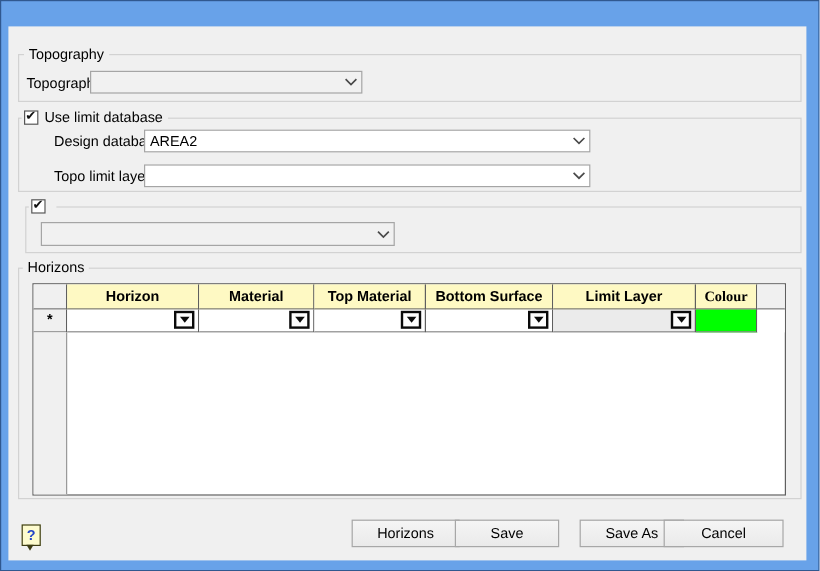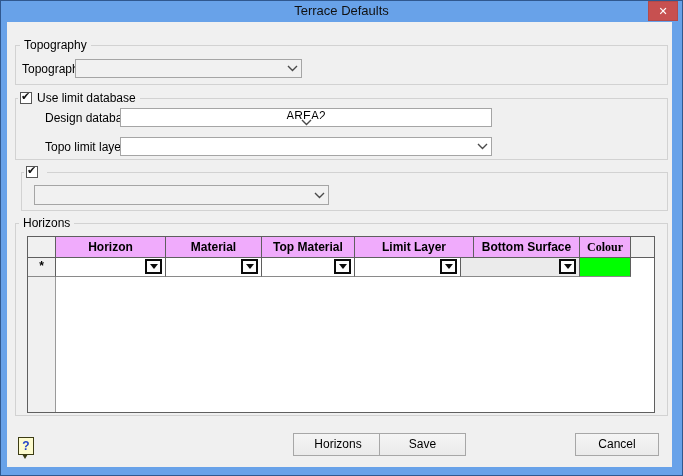--- a/index.html
+++ b/index.html
@@ -25,21 +25,21 @@
   .combo.white { background:#ffffff; }
   .combo .combo-text { flex:1; padding:0 4px; overflow:hidden; white-space:nowrap; }
   .combo .chev { width:18px; display:flex; align-items:center; justify-content:center; }
 
   .cb-row { position:absolute; display:flex; align-items:center; background:#f0f0f0; padding:0 4px 0 2px; height:16px; z-index:2; }
   .checkbox { width:12px; height:12px; background:#fff; border:1px solid #565656; margin-right:5px; position:relative; flex:none; }
   .checkbox .check { position:absolute; left:0px; top:-3px; font-size:11px; color:#111; }
 
   .grid { position:absolute; left:20px; top:214px; width:628px; height:177px; background:#fff; border:1px solid #5f5f5f; }
   .g-header { display:flex; height:21px; }
-  .g-h-cell { background:#f0abfc; border-right:1px solid #5f5f5f; border-bottom:1px solid #5f5f5f; font-weight:bold; text-align:center; line-height:20px; overflow:hidden; flex:none; }
+  .g-h-cell { background:#fef9c3; border-right:1px solid #5f5f5f; border-bottom:1px solid #5f5f5f; font-weight:bold; text-align:center; line-height:20px; overflow:hidden; flex:none; }
   .g-h-stub { background:#f0f0f0; border-right:1px solid #5f5f5f; border-bottom:1px solid #5f5f5f; flex:none; }
   .g-h-fill { background:#f0f0f0; border-bottom:1px solid #5f5f5f; flex:1; }
   .g-row { display:flex; height:19px; }
   .g-sel { width:28px; background:#f0f0f0; border-right:1px solid #5f5f5f; border-bottom:1px solid #8a8a8a; text-align:center; line-height:17px; font-weight:bold; flex:none; }
   .g-cell { position:relative; background:#fff; border-right:1px solid #5f5f5f; border-bottom:1px solid #8a8a8a; flex:none; }
   .g-cell.disabled { background:#ebebeb; }
   .dd-btn { position:absolute; right:3px; top:1px; width:17px; height:15px; background:#fdfdfd; border:2px solid #0a0a0a; display:flex; align-items:center; justify-content:center; }
   .tri { width:0; height:0; border-left:4px solid transparent; border-right:4px solid transparent; border-top:5px solid #0a0a0a; }
   .g-colour { flex:none; border-right:1px solid #5f5f5f; border-bottom:1px solid #8a8a8a; }
   .g-fill { flex:1; background:#fff; }
@@ -50,26 +50,20 @@
   .help { position:absolute; left:11px; top:415px; width:16px; height:18px; background:#fdfbce; border:1px solid #3c3c14; color:#2445c8; font-weight:bold; font-size:12px; text-align:center; line-height:16px; }
   .help::after { content:""; position:absolute; left:3px; bottom:-5px; width:0; height:0; border-left:3px solid transparent; border-right:3px solid transparent; border-top:5px solid #3c3c14; }
 
   .chev svg { display:block; }
 </style>
 </head>
 <body>
 
 <div class="window">
 
-  <div class="titlebar">
-    <div class="title">Terrace Defaults</div>
-    <div class="close-btn">
-      <span>✕</span>
-    </div>
-  </div>
 
   <div class="content">
 
     <div class="gb" style="left:8px;top:23px;width:653px;height:40px;"></div>
     <div class="gb-label" style="left:13px;top:16px;">Topography</div>
     <div class="field-label" style="left:15px;top:40px;">Topography</div>
     <div class="combo gray" style="left:68px;top:37px;width:227px;height:19px;">
       <span class="combo-text"></span>
       <span class="chev">
           <svg width="11" height="7" viewBox="0 0 11 7">
@@ -79,21 +73,21 @@
     </div>
 
     <div class="gb" style="left:8px;top:76px;width:653px;height:62px;"></div>
     <div class="cb-row" style="left:11px;top:68px;">
       <span class="checkbox">
         <span class="check">✔</span>
       </span>
       <span>Use limit database</span>
     </div>
     <div class="field-label" style="left:38px;top:89px;">Design database</div>
-    <div class="combo white" style="left:113px;top:86px;width:372px;height:19px;flex-direction:column;">
+    <div class="combo white" style="left:113px;top:86px;width:372px;height:19px;">
       <span class="combo-text">AREA2</span>
       <span class="chev">
           <svg width="11" height="7" viewBox="0 0 11 7">
             <path d="M1 1 L5.5 5.5 L10 1" fill="none" stroke="#4a4a4a" stroke-width="1.4"></path>
           </svg>
         </span>
     </div>
     <div class="field-label" style="left:38px;top:118px;">Topo limit layer</div>
     <div class="combo white" style="left:113px;top:115px;width:372px;height:19px;">
       <span class="combo-text"></span>
@@ -121,22 +115,22 @@
 
     <div class="gb" style="left:8px;top:201px;width:653px;height:193px;"></div>
     <div class="gb-label" style="left:12px;top:194px;">Horizons</div>
 
     <div class="grid">
       <div class="g-header">
         <div class="g-h-stub" style="width:28px;"></div>
         <div class="g-h-cell" style="width:110px;">Horizon</div>
         <div class="g-h-cell" style="width:96px;">Material</div>
         <div class="g-h-cell" style="width:93px;">Top Material</div>
+        <div class="g-h-cell" style="width:106px;">Bottom Surface</div>
         <div class="g-h-cell" style="width:119px;">Limit Layer</div>
-        <div class="g-h-cell" style="width:106px;">Bottom Surface</div>
         <div class="g-h-cell" style="width:51px;font-family:Liberation Serif, serif;">Colour</div>
         <div class="g-h-fill"></div>
       </div>
       <div class="g-row">
         <div class="g-sel">*</div>
         <div class="g-cell" style="width:110px;">
           <span class="combo-text"></span>
           <span class="dd-btn">
               <span class="tri"></span>
             </span>
@@ -167,16 +161,17 @@
         </div>
         <div class="g-colour" style="width: 51px; background-color: rgb(0, 255, 0);"></div>
         <div class="g-fill"></div>
       </div>
       <div class="g-strip"></div>
     </div>
 
     <div class="help"><span>?</span></div>
     <div class="btn" style="left:286px;width:90px;">Horizons</div>
     <div class="btn" style="left:372px;width:87px;">Save</div>
-    <div class="btn" style="left:568px;width:84px;">Cancel</div>
+    <div class="btn" style="left:476px;width:87px;">Save As</div>
+    <div class="btn" style="left:546px;width:100px;">Cancel</div>
 
   </div>
 </div>
 
 </body></html>

